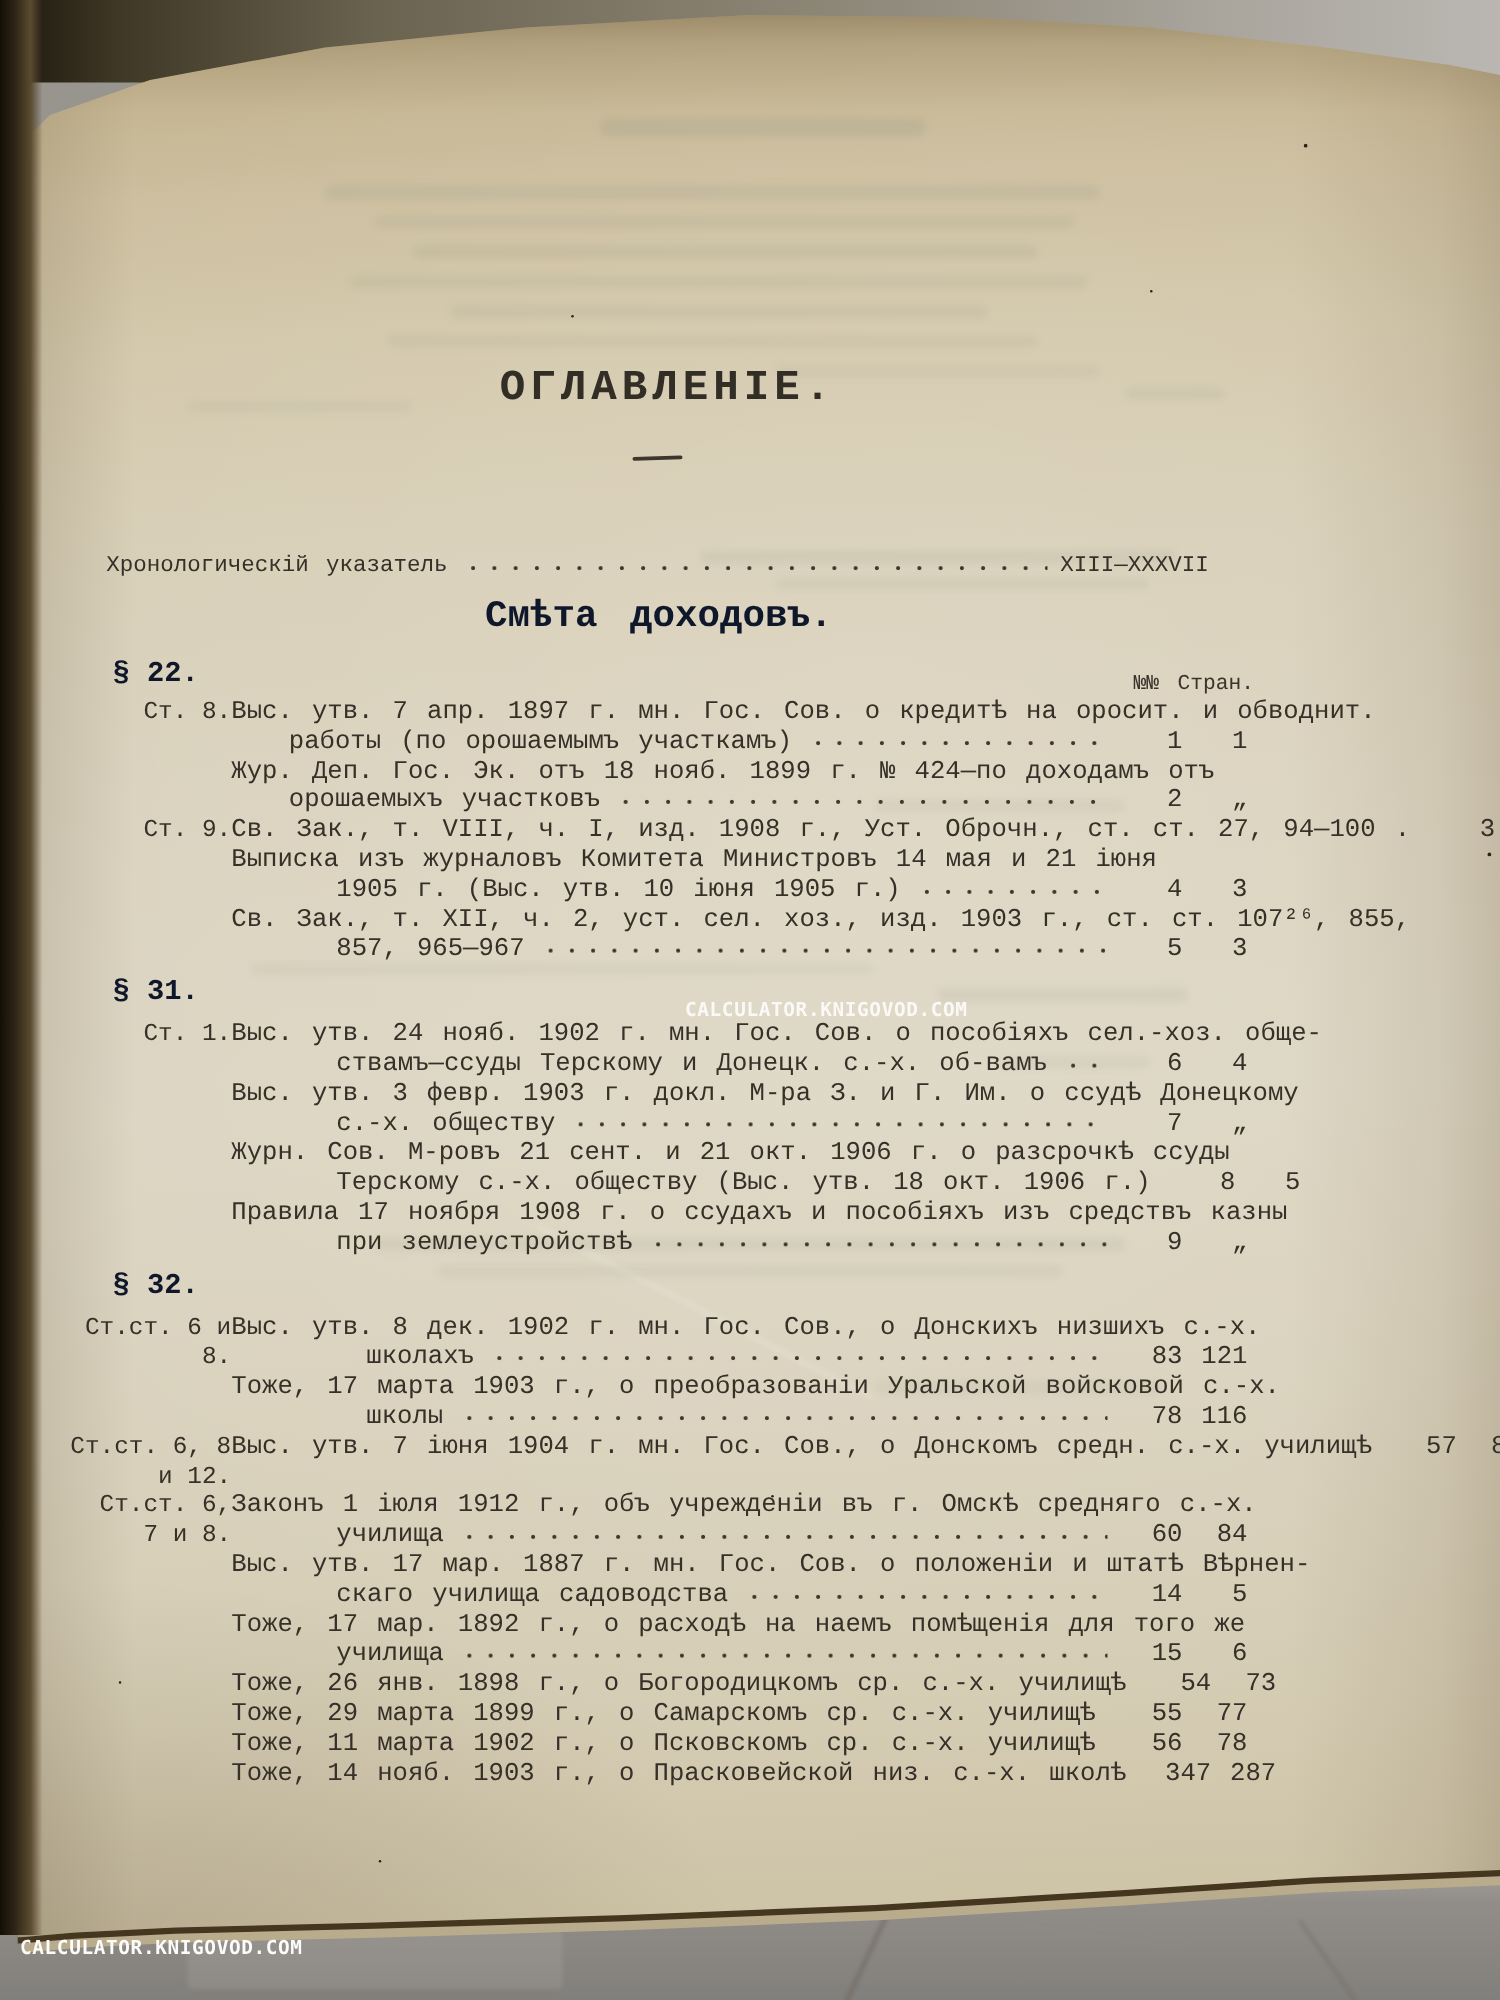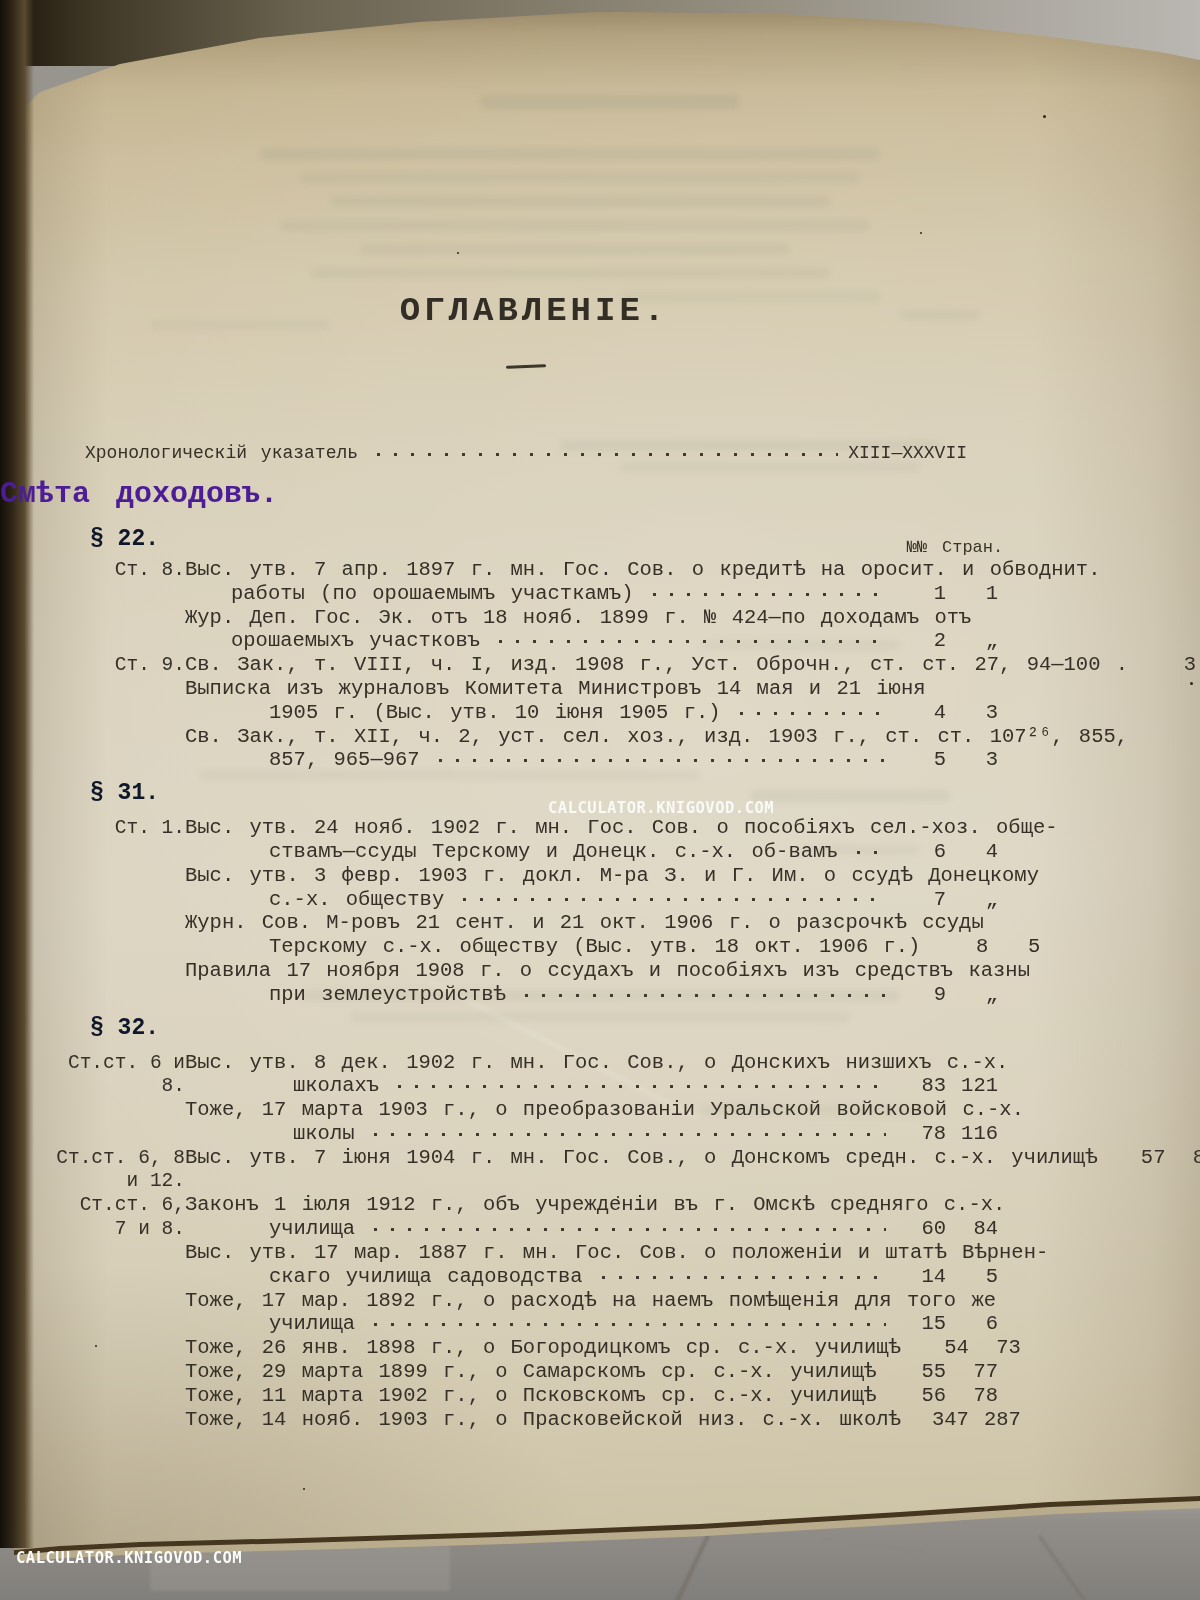--- a/index.html
+++ b/index.html
@@ -33,22 +33,22 @@
   .speck{position:absolute;z-index:5;background:#2c2419;border-radius:50%;}
 
   
   .content{position:absolute;inset:0;z-index:6;color:#363028;font-family:Liberation Mono, monospace;}
   .title{position:absolute;left:0;top:292px;width:1068px;text-align:center;
     font-size:34px;font-weight:600;letter-spacing:4px;color:#322d25;}
   .title-rule{position:absolute;left:506px;top:365px;width:40px;height:3px;
     background:#3c362c;border-radius:2px;transform:rotate(-2deg);}
   .chrono{position:absolute;left:85px;top:396px;width:882px;display:flex;
     align-items:flex-end;font-size:18px;height:26px;line-height:26px;margin-top:44px;}
-  .heading{position:absolute;left:0;top:477px;width:1054px;
-    font-size:30px;font-weight:bold;word-spacing:8px;color:#4c1d95;}
+  .heading{position:absolute;left:0;top:477px;width:1054px;text-align:center;
+    font-size:30px;font-weight:bold;word-spacing:8px;color:#0f172a;}
 
   .toc{position:absolute;left:45px;top:526px;width:953px;}
   .colhead{position:absolute;right:0;top:12px;display:flex;font-size:17px;color:#3a342b;}
   .ch-num{width:50px;text-align:center;}
   .ch-page{width:56px;text-align:center;}
   .sec-head{height:32px;line-height:26px;font-size:23px;font-weight:bold;
     padding-left:45px;color:#0f172a;}
   .sec+.sec .sec-head{margin-top:6px;height:38px;line-height:30px;}
   .row{display:flex;height:23.8px;line-height:23.8px;font-size:20.5px;align-items:baseline;}
   .lbl{width:140px;flex:none;text-align:right;font-size:19.5px;line-height:23.8px;}

